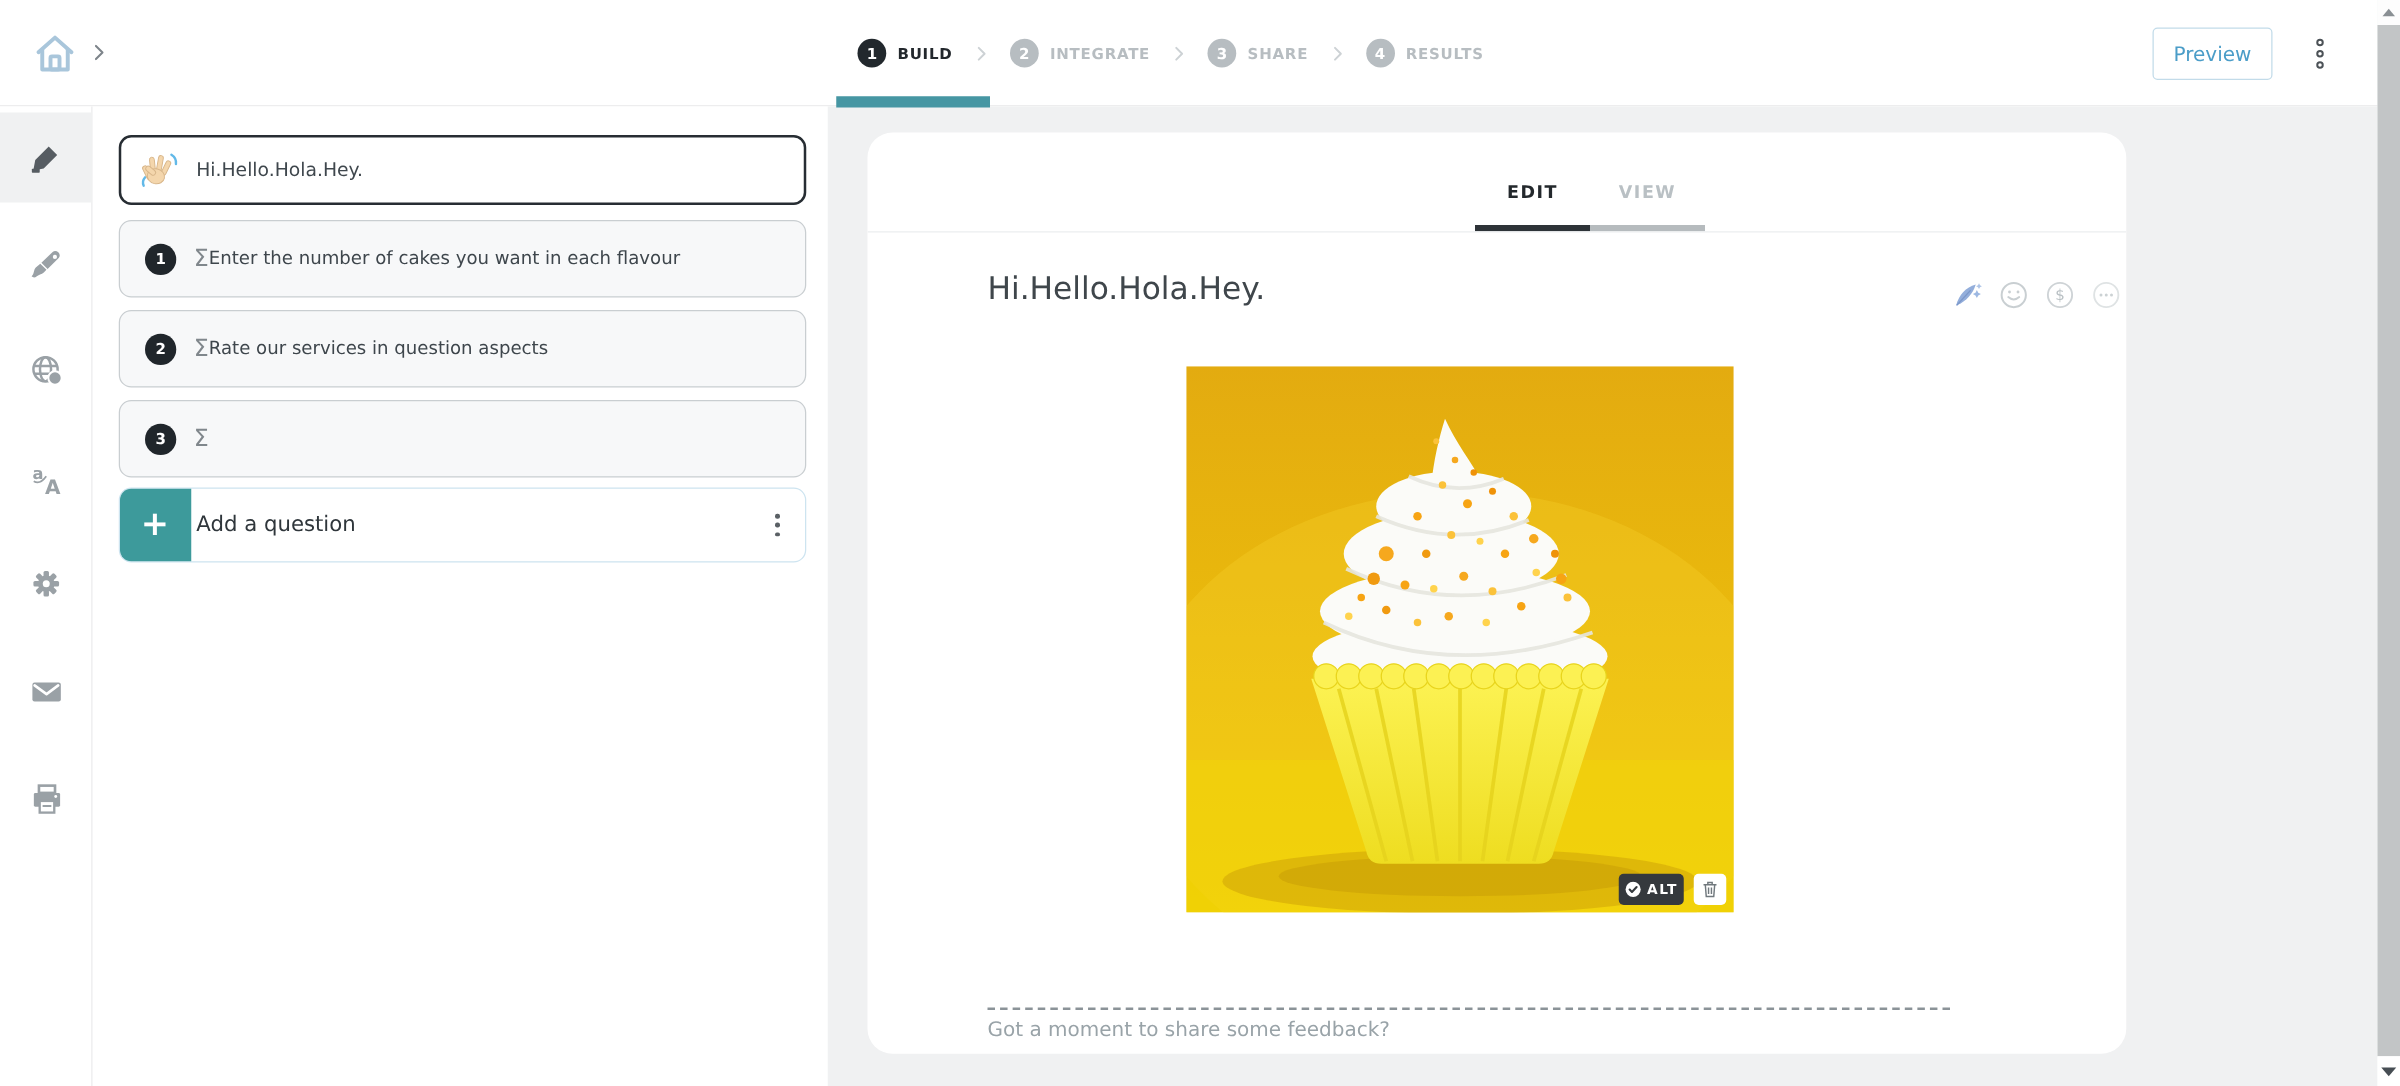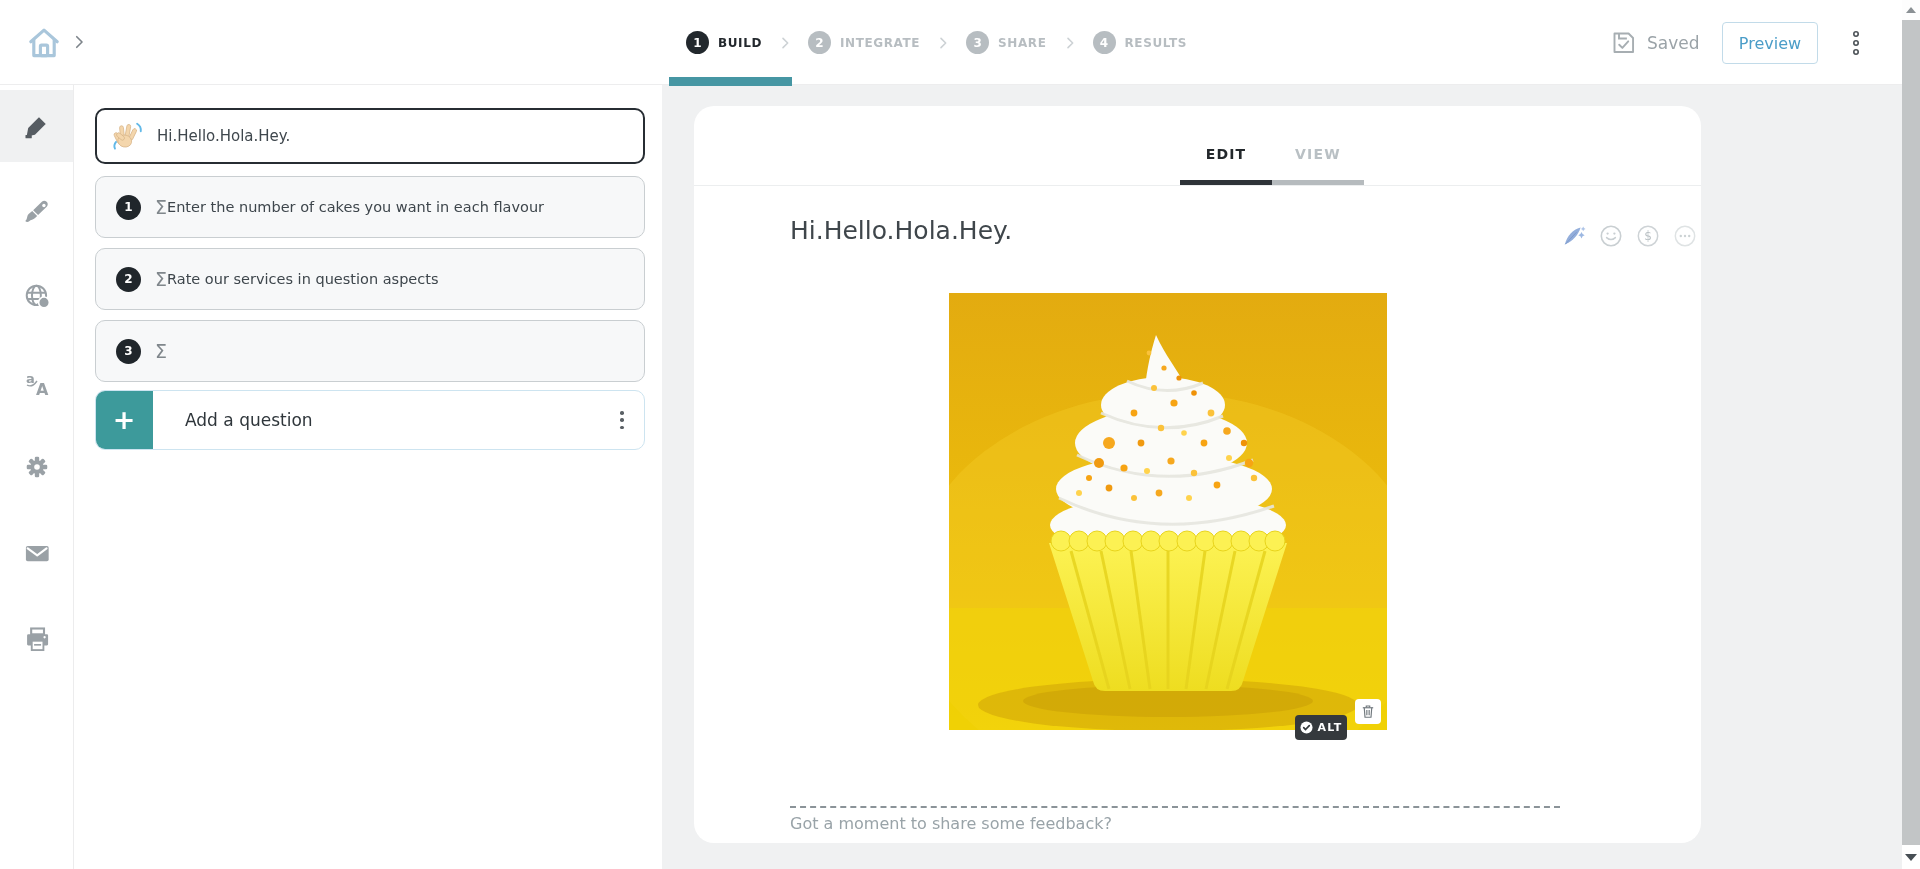--- a/index.html
+++ b/index.html
@@ -34,39 +34,39 @@
   .qcard { position:absolute; left:21px; width:550px; border-radius:10px; display:flex; align-items:center; cursor:pointer; }
   .welcome-card { top:23px; height:56px; background:#fff; border:2px solid #272d33; padding-left:14px; }
   .welcome-title { font-size:15px; color:#3f474d; margin-left:14px; }
   .q-row { height:62px; background:#f7f8f9; border:1px solid #c9ced1; padding-left:20px; }
   .q-row1 { top:91px; } .q-row2 { top:163px; } .q-row3 { top:235px; }
   .q-num { width:25px; height:25px; border-radius:50%; background:#20262b; color:#fff; font-size:12px; font-weight:bold; display:flex; align-items:center; justify-content:center; flex:none; }
   .q-sigma { font-size:19px; color:#80878c; margin-left:14px; flex:none; }
   .q-text { font-size:14.5px; color:#3e464c; }
   .add-card { top:305px; height:60px; background:#fff; border:1px solid #cde4f0; padding-left:0; overflow:hidden; }
   .add-tile { width:58px; height:60px; background:#3d9a9b; border-radius:9px 0 0 9px; display:flex; align-items:center; justify-content:center; flex:none; color:#fff; font-size:27px; font-weight:bold; margin-top:-1px; margin-left:-1px; }
-  .add-label { font-size:17px; color:#2f363b; margin-left:32px; }
+  .add-label { font-size:17px; color:#2f363b; margin-left:4px; }
   .add-kebab { margin-left:auto; margin-right:20px; width:4px; height:18px; display:flex; flex-direction:column; justify-content:space-between; }
   .add-kebab i { width:3.5px; height:3.5px; border-radius:50%; background:#5a6065; }
 
   
   .canvas { position:absolute; left:662px; top:85px; width:1240px; height:784px; background:#f0f1f2; }
   .editor-card { position:absolute; left:32px; top:21px; width:1007px; height:737px; background:#fff; border-radius:20px; overflow:hidden; }
   .tab { position:absolute; top:40px; width:92px; text-align:center; font-size:14px; font-weight:bold; letter-spacing:1.2px; cursor:pointer; }
   .tab-edit { left:486px; color:#23282c; }
   .tab-view { left:578px; color:#b9c0c4; }
   .tab-bar { position:absolute; top:74px; height:5px; }
   .tab-bar-edit { left:486px; width:92px; background:#2e3338; }
   .tab-bar-view { left:578px; width:92px; background:#b6bbbe; }
   .tab-hairline { position:absolute; left:0; right:0; top:79px; height:1px; background:#eceeef; }
   .editor-title { position:absolute; left:96px; top:110px; font-size:25px; color:#3f464b; cursor:text; }
   .title-tools { position:absolute; left:868px; top:118px; display:flex; align-items:center; gap:13px; }
   .tool-btn { width:24px; height:24px; cursor:pointer; }
   .image-wrap { position:absolute; left:255px; top:187px; width:438px; height:437px; cursor:pointer; }
-  .alt-badge { position:absolute; left:346px; top:422px; width:52px; height:25px; background:#35393d; border-radius:4px; display:flex; align-items:center; justify-content:center; gap:5px; cursor:pointer; }
+  .alt-badge { position:absolute; left:346px; top:406px; width:52px; height:25px; background:#35393d; border-radius:4px; display:flex; align-items:center; justify-content:center; gap:5px; cursor:pointer; }
   .alt-label { color:#fff; font-size:11px; font-weight:bold; letter-spacing:1.2px; }
   .trash-btn { position:absolute; left:406px; top:406px; width:26px; height:25px; background:#fff; border-radius:4px; display:flex; align-items:center; justify-content:center; cursor:pointer; }
   .dashed-sep { position:absolute; left:96px; top:700px; width:770px; border-top:2px dashed #8b9398; }
   .feedback-q { position:absolute; left:96px; top:708px; font-size:16px; color:#99a3a8; cursor:text; }
   .outer-scroll { position:absolute; right:0; top:0; width:18px; height:869px; background:#f4f5f5; z-index:50; }
   .outer-scroll .btn { position:absolute; left:0; width:18px; height:20px; display:flex; align-items:center; justify-content:center; cursor:pointer; background:#fdfdfd; }
   .outer-scroll .btn.up { top:0; }
   .outer-scroll .btn.down { bottom:0; height:24px; background:#fff; }
   .outer-thumb { position:absolute; left:0; top:20px; width:18px; height:825px; background:#c2c5c6; cursor:pointer; }
   .tri-up2 { width:0; height:0; border-left:5px solid transparent; border-right:5px solid transparent; border-bottom:6px solid #8a9094; }
@@ -110,28 +110,20 @@
       </div>
       <svg width="16" height="16" viewBox="0 0 24 24">
           <polyline points="9,5 16,12 9,19" fill="none" stroke="#cdd2d5" stroke-width="2.4" stroke-linecap="round" stroke-linejoin="round"></polyline>
         </svg>
       <div class="step">
         <span class="step-circle">4</span>
         <span class="step-label">RESULTS</span>
       </div>
     </div>
 
-    <div class="saved-wrap">
-      <svg width="27" height="27" viewBox="0 0 24 24">
-        <path d="M4 4 H16.5 L20.5 8 V20.5 H4 Z" fill="none" stroke="#a7aeb2" stroke-width="1.7" stroke-linejoin="round"></path>
-        <path d="M8 4 V8.5 H15" fill="none" stroke="#a7aeb2" stroke-width="1.7"></path>
-        <polyline points="8.2,14 11,16.8 16.2,11" fill="none" stroke="#a7aeb2" stroke-width="1.7" stroke-linecap="round" stroke-linejoin="round"></polyline>
-      </svg>
-      <span class="saved-label">Saved</span>
-    </div>
     <button class="preview-btn">Preview</button>
     <svg class="kebab-top" viewBox="0 0 16 26">
       <circle cx="8" cy="4" r="2.2" fill="none" stroke="#4c5257" stroke-width="1.6"></circle>
       <circle cx="8" cy="13" r="2.2" fill="none" stroke="#4c5257" stroke-width="1.6"></circle>
       <circle cx="8" cy="22" r="2.2" fill="none" stroke="#4c5257" stroke-width="1.6"></circle>
     </svg>
   </div>
   <div class="teal-bar"></div>
 
   <div class="rail">

